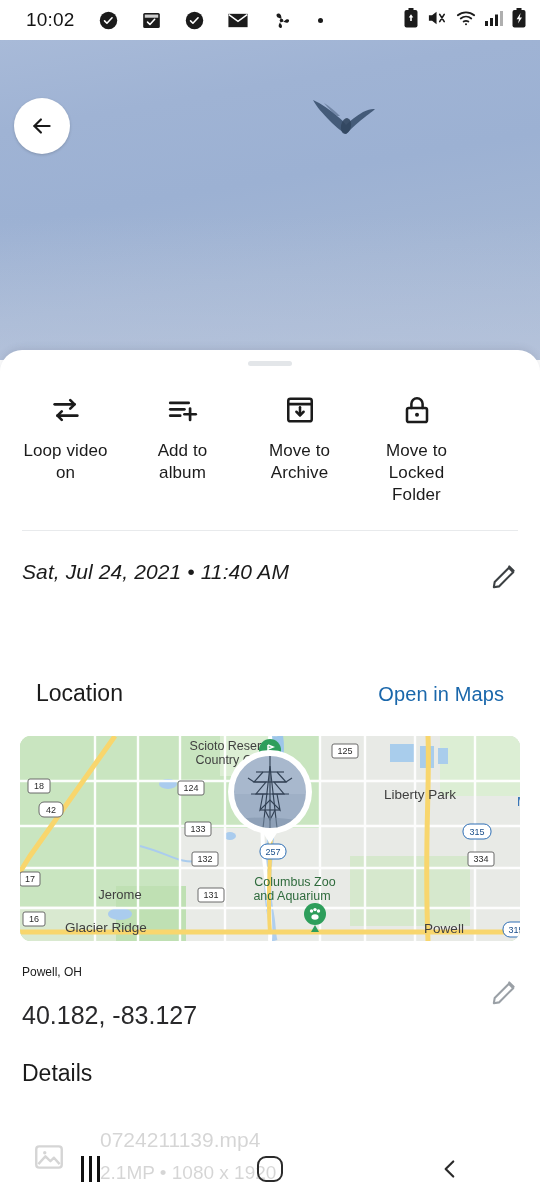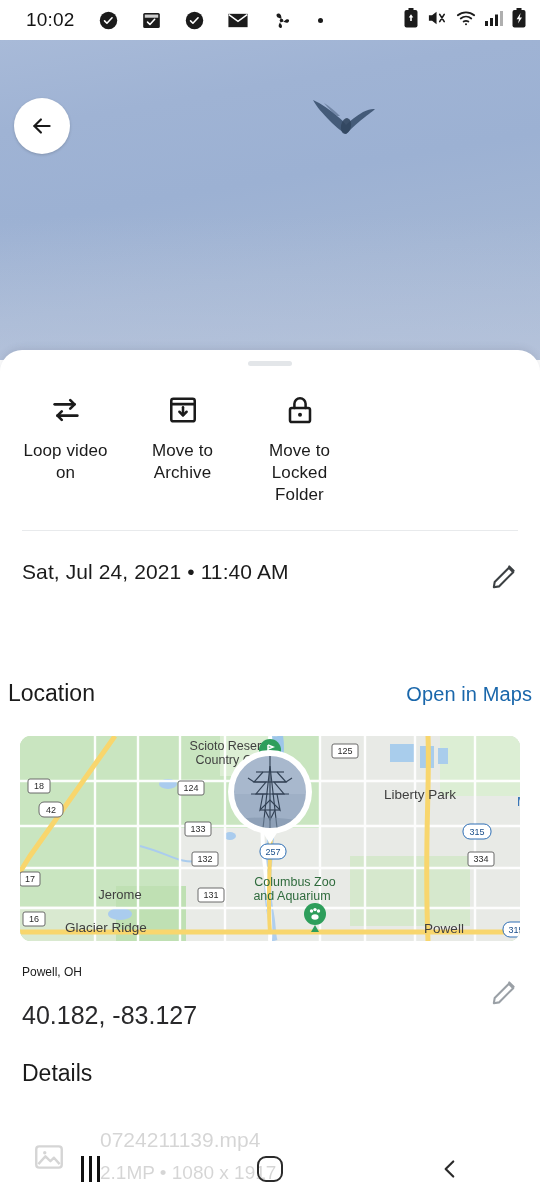--- a/index.html
+++ b/index.html
@@ -67,32 +67,32 @@
     margin-top:12px; font-size:17px; line-height:22px; color:#1b1b1b;
     text-align:center; white-space:pre-line; letter-spacing:.1px;
   }
   .divider{
     position:absolute; left:22px; top:180px; width:496px; height:1px; background:#e8eaec;
   }
 
   
   .daterow{
     position:absolute; left:0; top:210px; width:540px;
-    display:flex; align-items:flex-start; padding:0 22px;
+    display:flex; align-items:flex-start; padding:0 22px;font-style:italic;
   }
   .datetext{ font-size:21px; color:#1b1b1b; letter-spacing:.1px; }
   .daterow .pen{ margin-left:auto; margin-top:2px; }
   .caption{
     position:absolute; left:22px; top:254px; font-size:20px; color:#7c8085; letter-spacing:.1px;
   }
 
   
   .lochead{
     position:absolute; left:0; top:330px; width:540px;
-    display:flex; align-items:baseline; padding:0 8px;
+    display:flex; align-items:baseline; padding:0 36px;
   }
   .lochead h2{ font-size:23px; font-weight:400; color:#1b1b1b; }
   .openmaps{ margin-left:auto; font-size:20px; color:#1a67ab; letter-spacing:.1px; }
 
   .mapbox{
     position:absolute; left:20px; top:386px; width:500px; height:205px;
     border-radius:11px; overflow:hidden; background:#cfe5c4;
   }
   .mapbox svg{ display:block; }
 
@@ -230,20 +230,33 @@
             <path d="M4 8h14"></path>
               <path d="M15 5l3 3-3 3"></path>
             <path d="M20 16H6"></path>
               <path d="M9 13l-3 3 3 3"></path>
           </svg>
         </span>
         <span class="lbl">Loop video
 on</span>
       </div>
 
+      <div class="action">
+        <span class="ic">
+          <svg width="34" height="34" viewBox="0 0 24 24" fill="none" stroke="#1b1b1b" stroke-width="1.9" stroke-linecap="round">
+            <path d="M3 7h13"></path>
+              <path d="M3 11.5h10"></path>
+              <path d="M3 16h7"></path>
+            <path d="M17 11v8"></path>
+              <path d="M13 15h8"></path>
+          </svg>
+        </span>
+        <span class="lbl">Add to
+album</span>
+      </div>
 
       <div class="action">
         <span class="ic">
           <svg width="32" height="32" viewBox="0 0 24 24" fill="none" stroke="#1b1b1b" stroke-width="1.9" stroke-linecap="round" stroke-linejoin="round">
             <rect x="3.2" y="3.5" width="17.6" height="17" rx="1.6"></rect>
             <path d="M3.4 7.6h17.2"></path>
             <path d="M12 10v6"></path>
               <path d="M9.3 13.3l2.7 2.7 2.7-2.7"></path>
           </svg>
         </span>
@@ -459,21 +472,21 @@
 
     <div class="detailrow">
       <span class="dr-ic">
         <svg width="34" height="34" viewBox="0 0 24 24" fill="none" stroke="#1b1b1b" stroke-width="1.7" stroke-linejoin="round">
           <rect x="3" y="4.5" width="18" height="15" rx="2"></rect>
           <path d="M4.5 17l5-5.5 3.5 3.5 2.5-2.5 4 4.5"></path>
           <circle cx="9" cy="9" r="1.2" fill="#1b1b1b" stroke="none"></circle>
         </svg>
       </span>
       <span class="dr-name">0724211139.mp4</span>
-      <span class="dr-meta">2.1MP  •  1080 x 1917</span>
+      <span class="dr-meta">2.1MP  •  1080 x 1920</span>
     </div>
 
   </div>
 
   <div class="navbar">
     <div class="nav-slot">
       <span class="recents-bars">
           <i></i>
           <i></i>
           <i></i>

